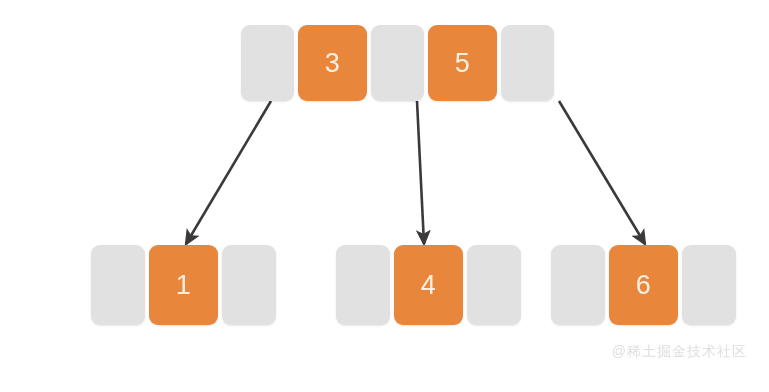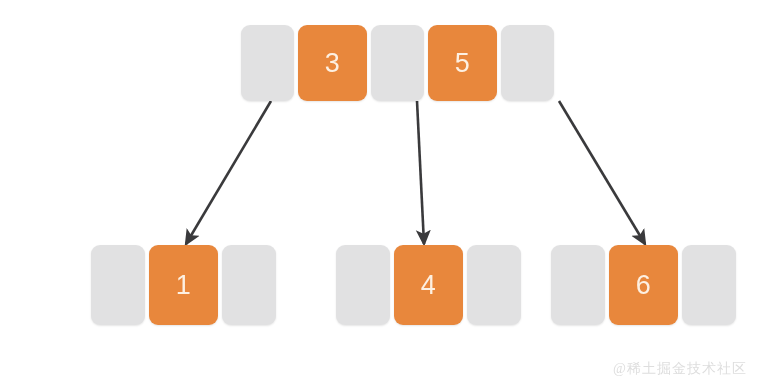--- a/index.html
+++ b/index.html
@@ -75,28 +75,27 @@
   .child-node .cell + .cell { margin-left: 4px; }
 
   #node-child-0 { left: 91px; }
   #node-child-1 { left: 336px; }
   #node-child-2 { left: 551px; }
 
   
   #watermark {
     position: absolute;
     right: 22px;
-    bottom: 14px;
+    bottom: 31px;
     color: #dedede;
     font-size: 14px;
     letter-spacing: 1px;
     white-space: nowrap;
     user-select: none;
     z-index: 3;
-    font-family: Liberation Serif, serif;
   }
 </style>
 </head>
 <body>
 
 <div id="canvas">
 
   <svg id="arrow-layer" viewBox="0 0 769 392" width="769" height="392" xmlns="http://www.w3.org/2000/svg">
     <defs>
       <marker id="arrowhead" markerWidth="7" markerHeight="7" refX="5.4" refY="3.2" orient="auto" markerUnits="strokeWidth">

